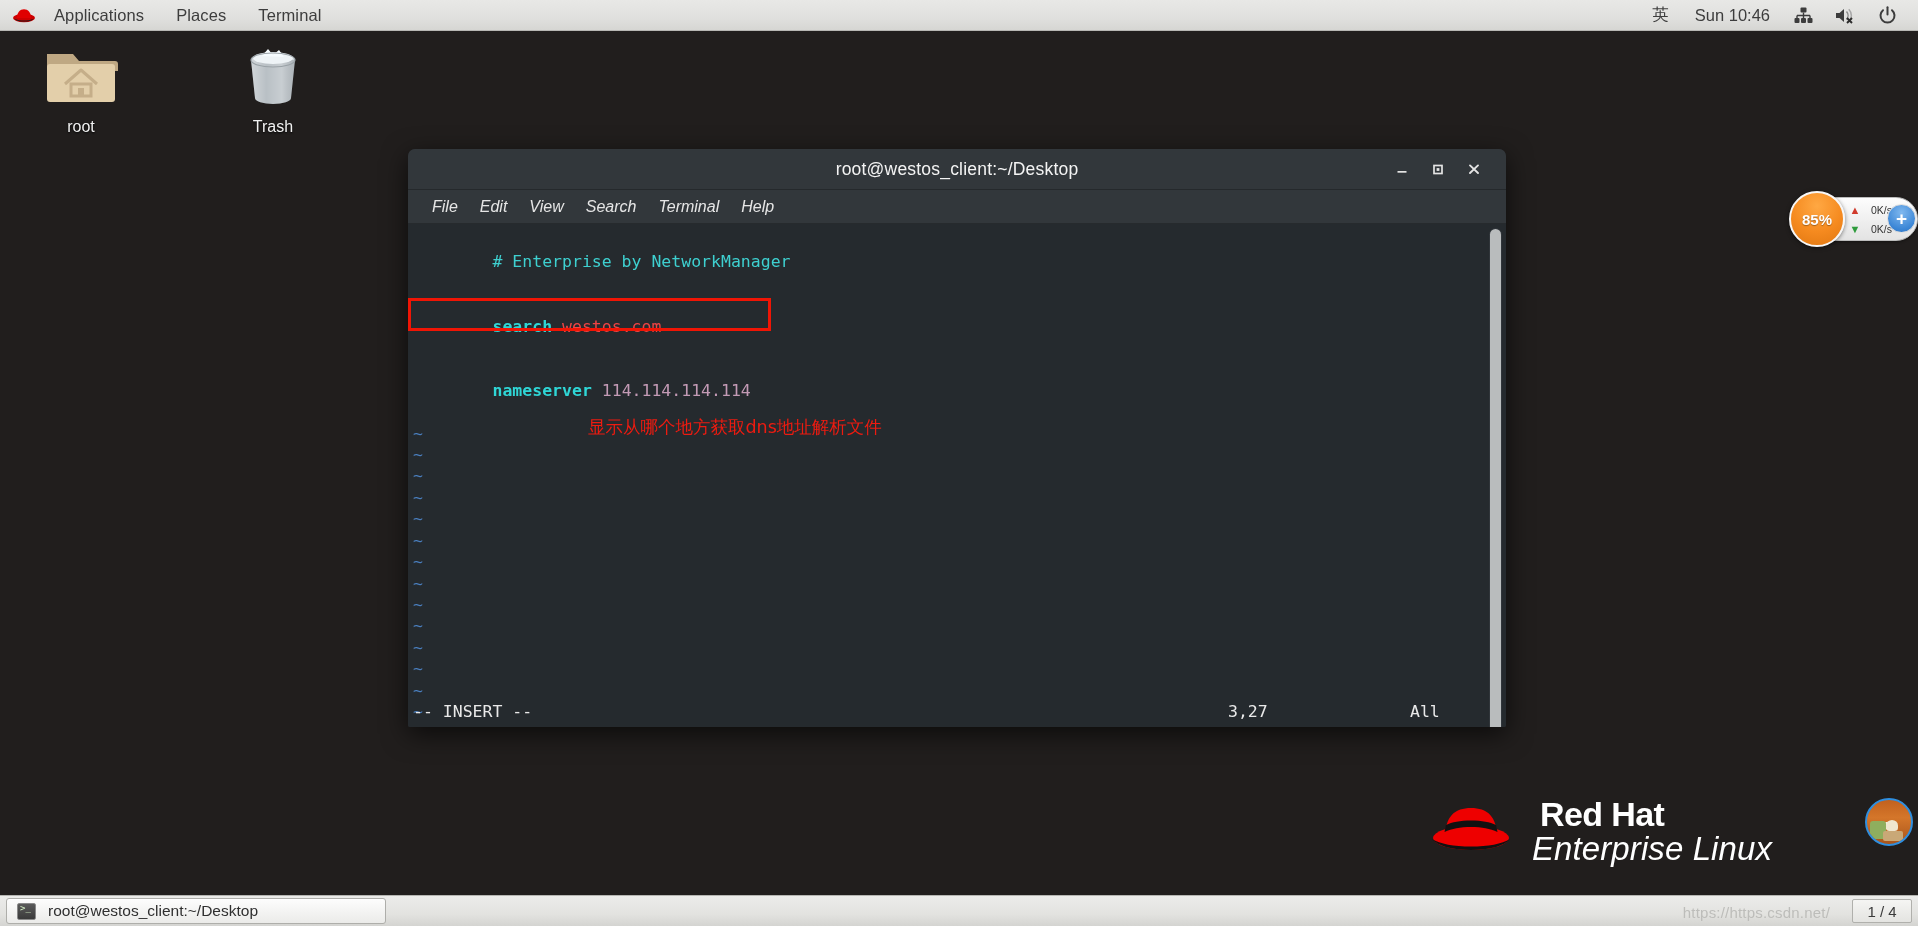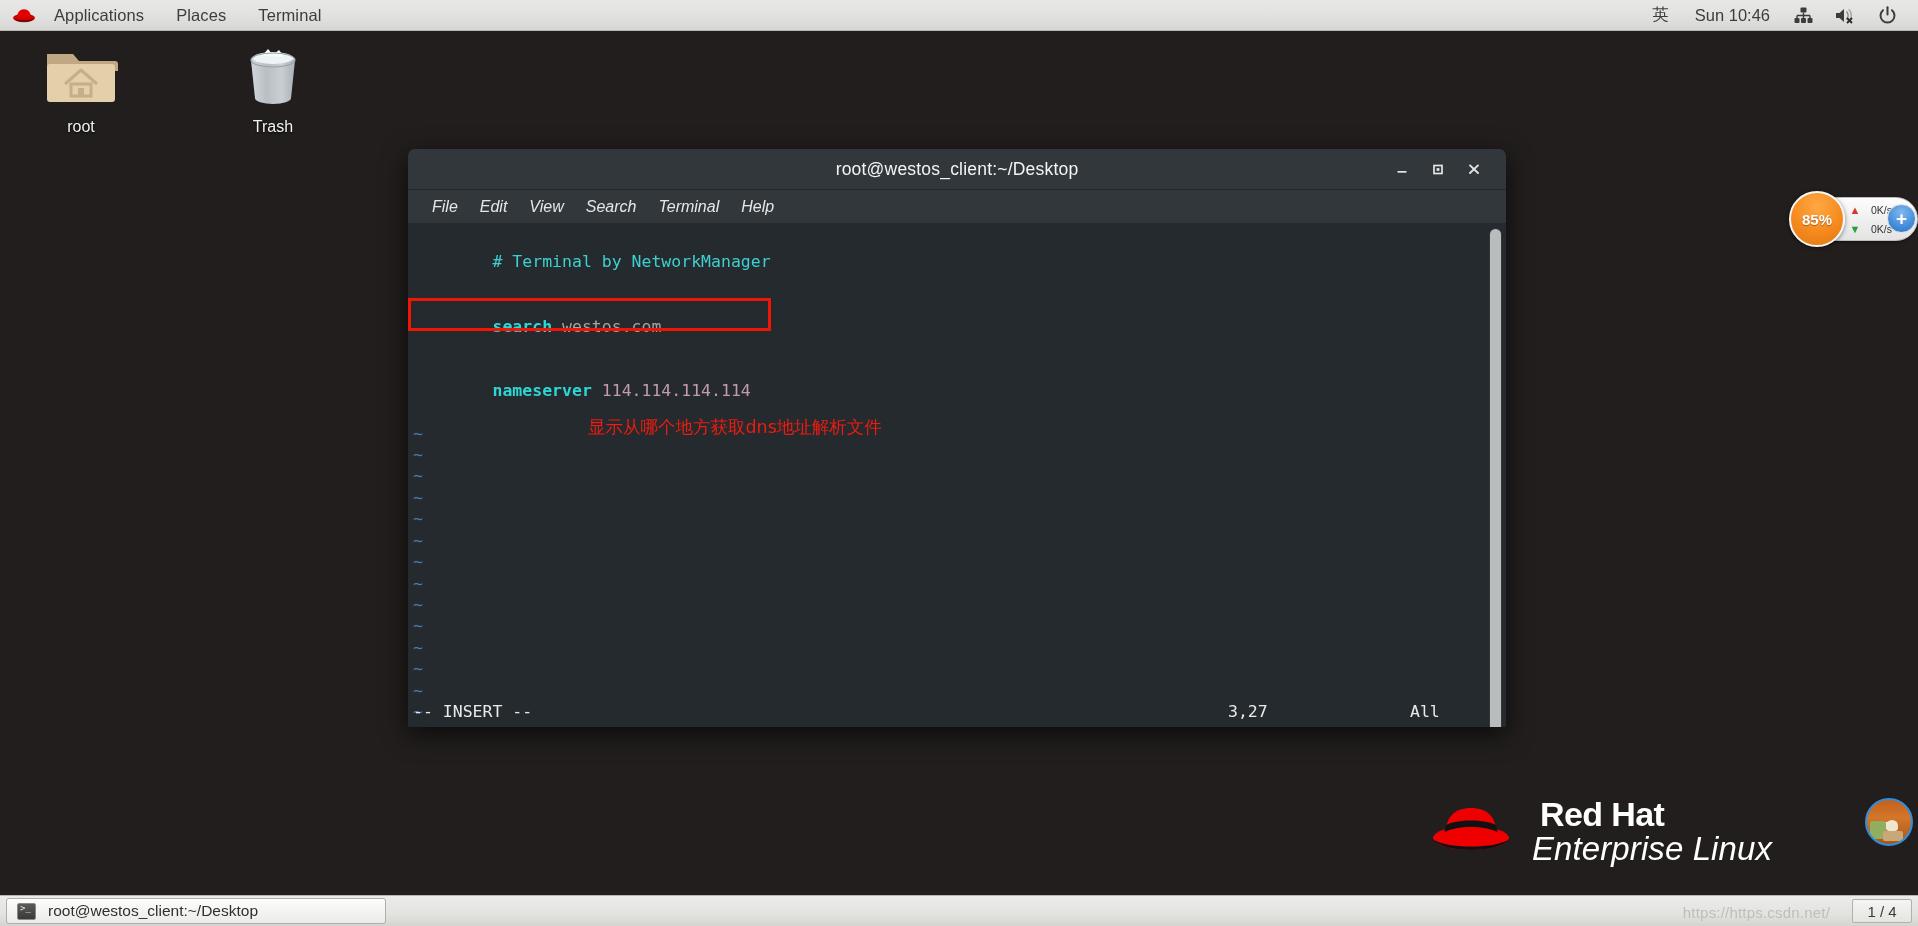--- a/index.html
+++ b/index.html
@@ -102,21 +102,21 @@
     font-family: "DejaVu Sans Mono", monospace;
     font-size: 16.5px;
     line-height: 21.4px;
     padding: 6px 0 0 3px;
     overflow: hidden;
   }
   .tline { white-space: pre; padding-left: 2px; }
   .c-comment { color: #3ed0d0; }
   .c-key { color: #2fd6d6; font-weight: bold; }
   .c-val { color: #c39ab5; }
-  .c-val2 { color: #a3a3a3; }
+  .c-val2 { color: #ef4444; }
   .c-tilde { color: #4a7fbf; }
 
   #red-box {
     position: absolute;
     left: 0px; top: 74px;
     width: 363px; height: 33px;
     border: 3px solid #f01505;
     pointer-events: none;
   }
   #annotation {
@@ -396,21 +396,21 @@
       <div class="menu-item"><span>File</span></div>
       <div class="menu-item"><span>Edit</span></div>
       <div class="menu-item"><span>View</span></div>
       <div class="menu-item"><span>Search</span></div>
       <div class="menu-item"><span>Terminal</span></div>
       <div class="menu-item"><span>Help</span></div>
     </div>
 
     <div id="term-body">
       <div class="tline">
-        <span class="c-comment"># Terminal by NetworkManager</span>
+        <span class="c-comment"># Enterprise by NetworkManager</span>
       </div>
       <div class="tline">
         <span class="c-key">search</span><span class="c-val2"> westos.com</span>
       </div>
       <div class="tline">
         <span class="c-key">nameserver</span><span class="c-val"> 114.114.114.114</span>
       </div>
 
       <div id="tilde-block">
           <div class="tline c-tilde">~</div>

